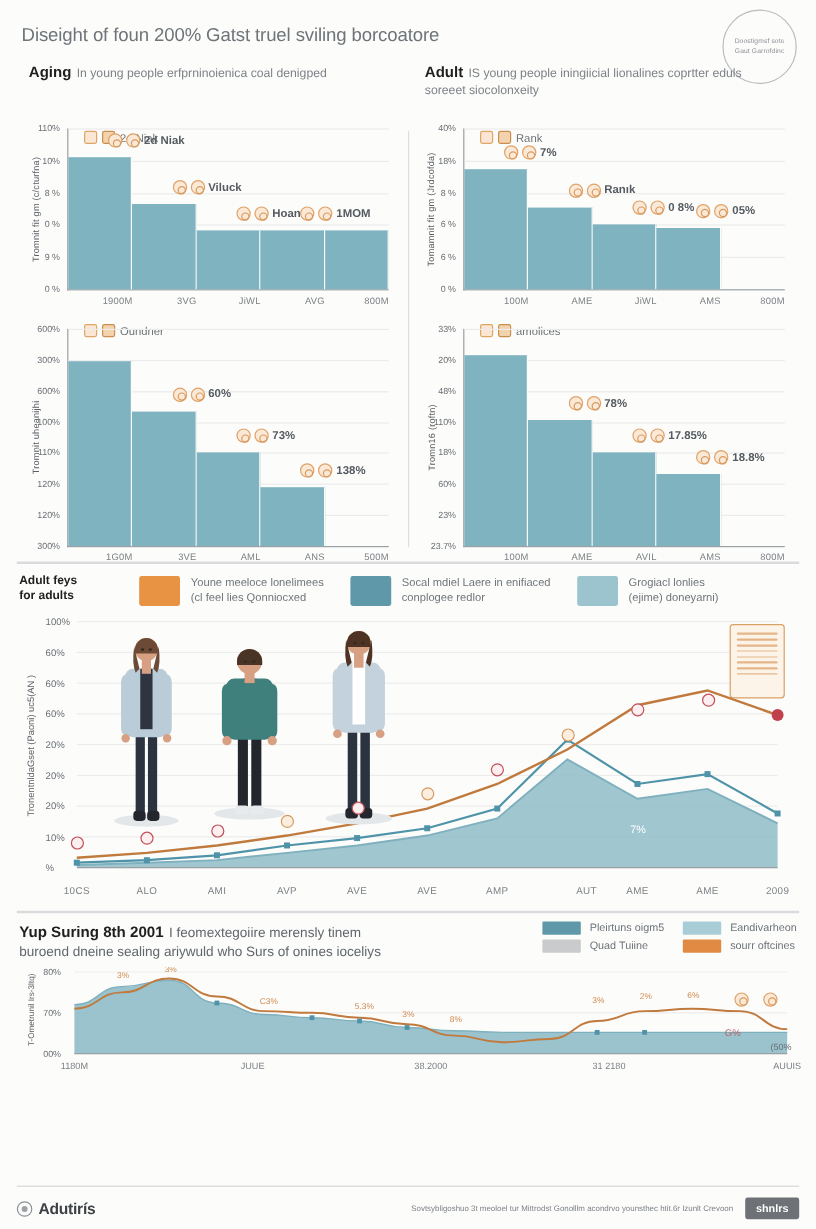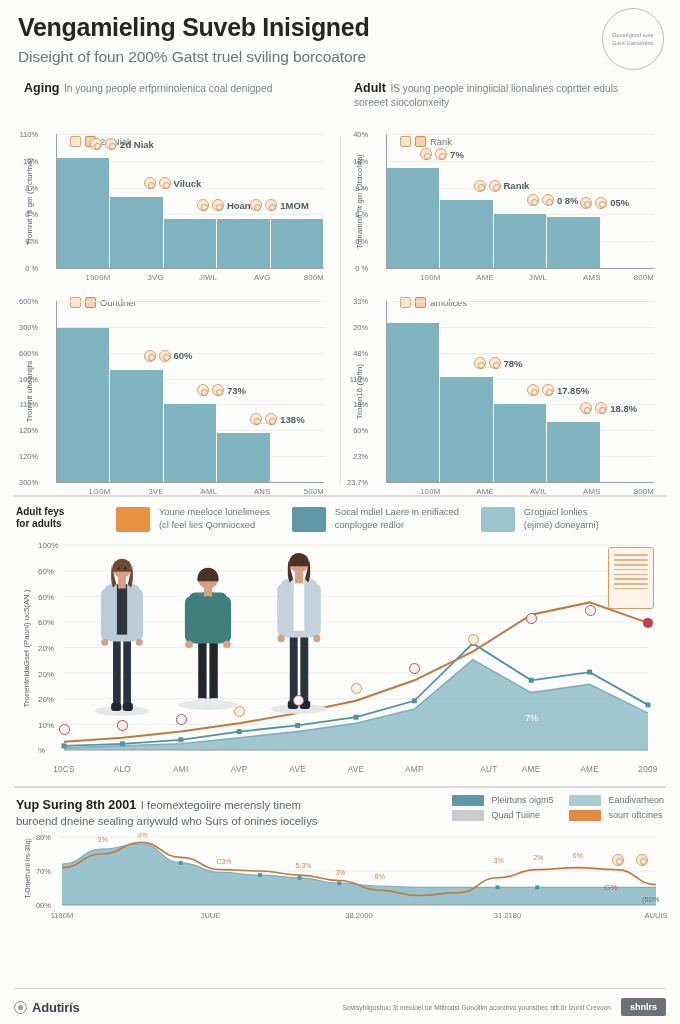--- a/index.html
+++ b/index.html
@@ -76,21 +76,21 @@
     display: flex; align-items: center; justify-content: center;
   }
   .ylab span {
     transform: rotate(-90deg);
     white-space: nowrap;
     font-size: 7.6px; color: #5b6065; letter-spacing: .2px;
   }
 
   .yticks { position: absolute; left: -4px; top: 0; bottom: 0; width: 1px; }
   .ytick {
-    position: absolute; right: 16px; transform: translateY(-50%);
+    position: absolute; right: 4px; transform: translateY(-50%);
     font-size: 7.4px; color: #6a6f74; white-space: nowrap; text-align: right;
   }
   .gridline {
     position: absolute; left: 0; right: 0; height: 1px;
     background: #ececec;
   }
 
   .bars {
     position: absolute; left: 0; right: 0; bottom: 0; top: 0;
     display: flex; align-items: flex-end; justify-content: flex-start;
@@ -247,21 +247,20 @@
     font-size: 9px; font-weight: bold;
     padding: 4px 9px; border-radius: 2px;
   }
 </style>
 </head>
 <body>
 
 <div class="page">
 
   <div class="header">
-    <div class="hdr-title">Vengamieling Suveb Inisigned</div>
     <div class="hdr-sub">Diseight of foun 200% Gatst truel sviling borcoatore</div>
     <div class="hdr-badge">
       <span>Doostigmsf sote</span>
       <span>Gaut Garrofdinc</span>
     </div>
   </div>
 
   <div class="bar-grid" id="bar-grid">
     <div class="vdivider"></div>
   <div class="panel">

